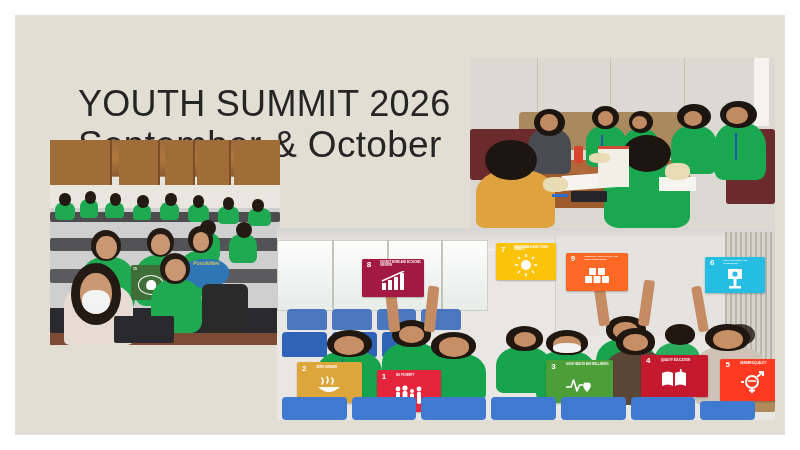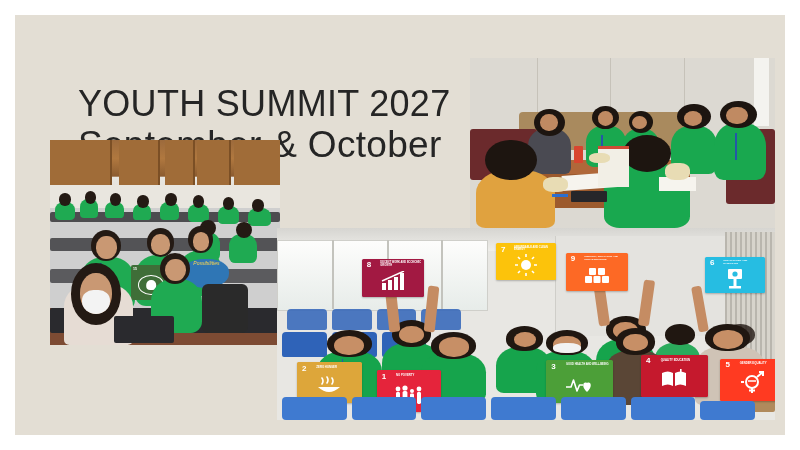--- a/index.html
+++ b/index.html
@@ -101,21 +101,21 @@
        text-transform:uppercase;}
   .sdg .glyph{position:absolute;left:50%;top:58%;transform:translate(-50%,-50%);
        display:flex;align-items:center;justify-content:center;}
 </style>
 </head>
 <body style="background: rgb(255, 255, 255);">
 
 <div id="slide" style="background: rgb(227, 222, 212);">
 
   <div id="title" style="color: rgb(37, 37, 37);">
-    <span>YOUTH SUMMIT 2027</span>
+    <span>YOUTH SUMMIT 2026</span>
     <span class="l2">September &amp; October</span>
   </div>
 
   <div class="photo" id="photo1">
     <div id="p1" style="position:absolute;inset:0;">
       <div class="hallwall"></div>
       <div class="woodpanel" style="left:0;width:26%;"></div>
       <div class="woodpanel" style="left:30%;width:17%;"></div>
       <div class="woodpanel" style="left:50%;width:12%;"></div>
       <div class="woodpanel" style="left:64%;width:14%;"></div>

